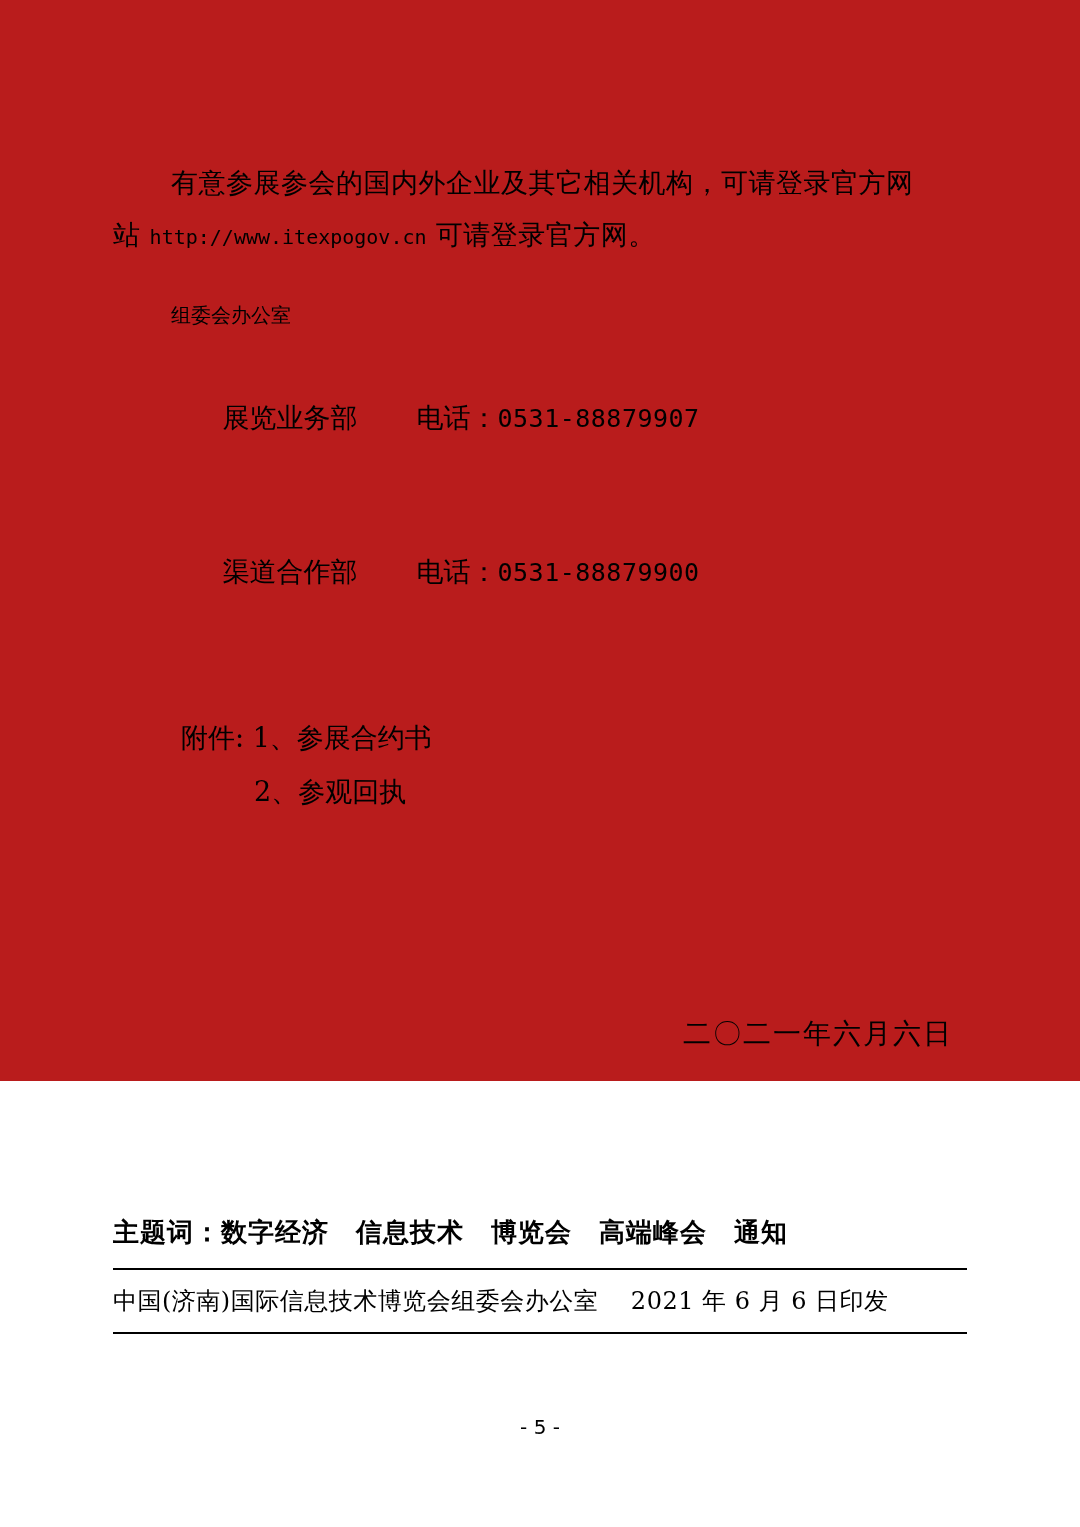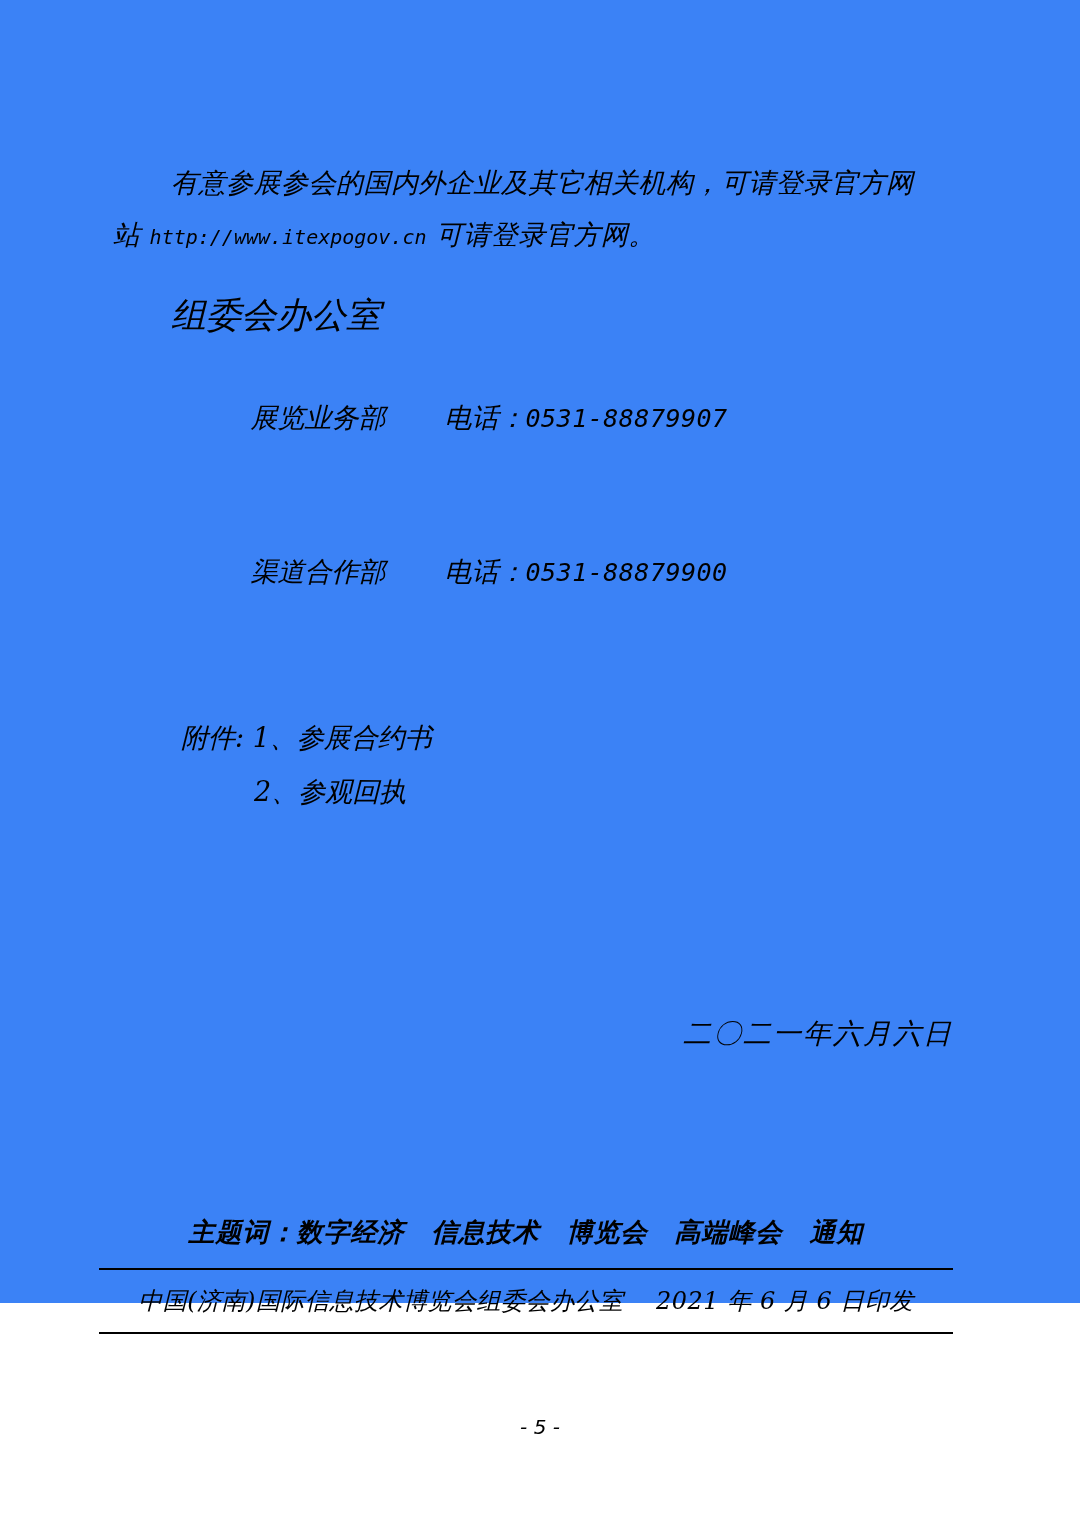--- a/index.html
+++ b/index.html
@@ -12,23 +12,22 @@
     height: 1527px;
     position: relative;
     font-family: "DejaVu Serif", "Liberation Serif", serif;
     color: #000000;
     overflow: hidden;
   }
   .page {
     position: absolute;
     left: 0; top: 0;
     width: 1080px;
-    height: 1303px;
-    background: #3b82f6;
-    font-style: italic;
+    height: 1081px;
+    background: #b91c1c;
   }
   .content {
     position: absolute;
     left: 113px;
     top: 130px;
     width: 854px;
   }
   .para {
     font-size: 27px;
     line-height: 52px;
@@ -38,37 +37,36 @@
   .para .indent {
     display: inline-block;
     width: 58px;
   }
   .mono {
     font-family: "DejaVu Sans Mono", "Liberation Mono", monospace;
     font-size: 20px;
     letter-spacing: 0px;
   }
   .line {
-    font-size: 35px;
+    font-size: 20px;
     line-height: 51px;
     white-space: pre;
   }
   .line.pad {
     padding-left: 58px;
   }
   .contact-row {
     font-size: 27px;
     line-height: 51px;
     padding-left: 58px;
     white-space: pre;
   }
   .contact-dept {
     display: inline-block;
     width: 194px;
-    margin-left: 28px;
   }
   .contact-label {
     display: inline-block;
   }
   .contact-num {
     font-family: "DejaVu Sans Mono", "Liberation Mono", monospace;
     font-size: 25px;
     letter-spacing: 0.5px;
   }
   .attach-block {
@@ -88,24 +86,23 @@
   }
   .date {
     margin-top: 196px;
     font-size: 28px;
     text-align: right;
     padding-right: 14px;
     letter-spacing: 2px;
   }
   .footer {
     position: absolute;
-    left: 99px;
+    left: 113px;
     top: 1215px;
     width: 854px;
-    text-align: center;
   }
   .keywords {
     font-family: "DejaVu Sans", "Liberation Sans", sans-serif;
     font-weight: bold;
     font-size: 26px;
     letter-spacing: 1px;
     white-space: pre;
     margin-bottom: 18px;
   }
   .rule {

